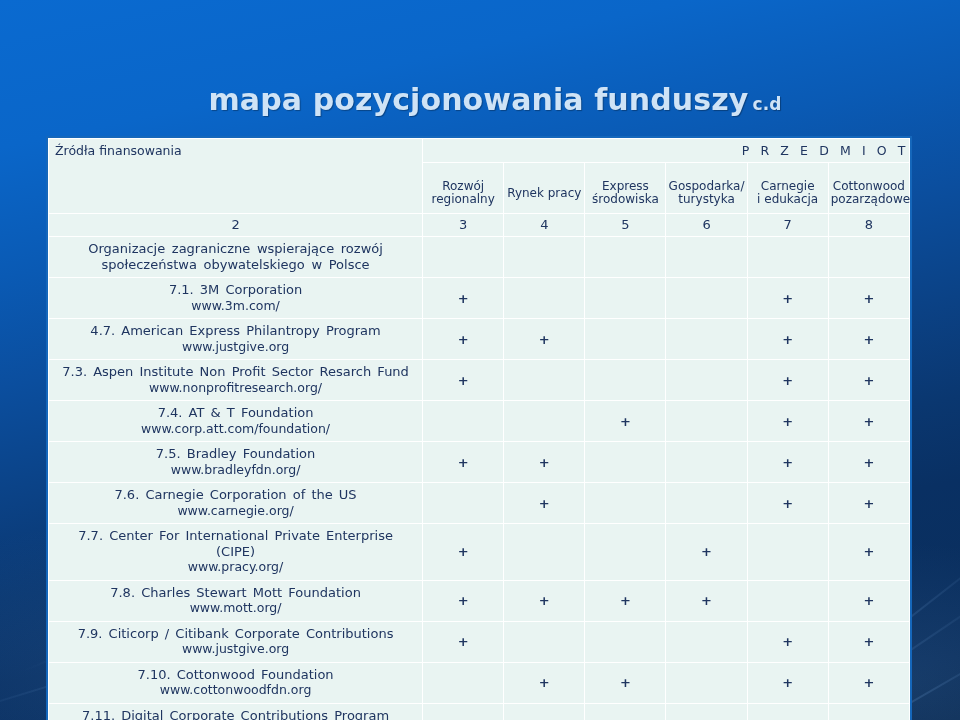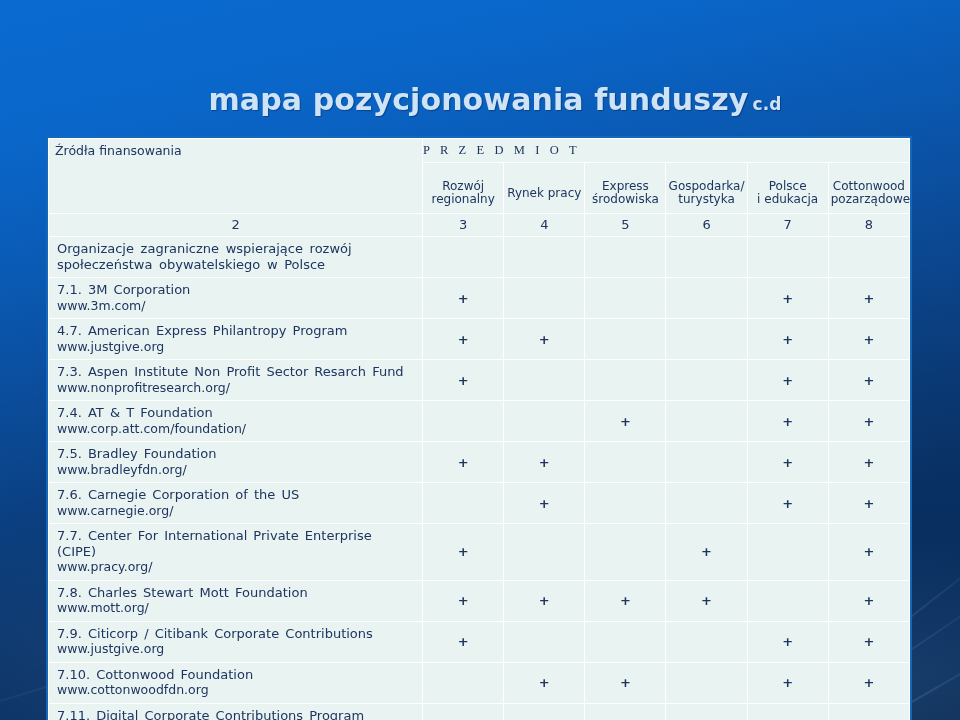--- a/index.html
+++ b/index.html
@@ -104,46 +104,45 @@
   col.c-src { width: 332px; }
   col.c-dat { width: 72px;  }
 
   .hdr-src {
     text-align: left;
     padding: 4px 6px 3px 6px;
     font-size: 12.5px;
     vertical-align: top;
   }
   .hdr-przedmiot {
-    text-align: left;
+    text-align: right;
     font-size: 12.5px;
     letter-spacing: 3.6px;
     padding: 4px 0 2px 0;
     height: 17px;
     vertical-align: top;
-    font-family: Liberation Serif, serif;
   }
   .hdr-col {
     text-align: center;
     font-size: 12px;
     line-height: 13px;
     padding: 14px 2px 4px 2px;
     height: 32px;
     vertical-align: middle;
   }
   .numrow td {
     text-align: center;
     font-size: 13px;
     height: 19px;
     padding: 1px 0 2px 0;
     vertical-align: middle;
   }
 
   .src-cell {
-    text-align: left;
+    text-align: center;
     padding: 4px 8px 5px 8px;
     font-size: 13px;
     line-height: 15.5px;
     margin-left: 25px;
   }
   .src-cell .name { display: block; word-spacing: 2px; }
   .src-cell .url  { display: block; font-size: 12.5px; }
   .section-cell .name { word-spacing: 2.5px; }
 
   .mark {
@@ -198,21 +197,21 @@
             </td>
             <td class="hdr-col">
               <div>Express</div>
               <div>środowiska</div>
             </td>
             <td class="hdr-col">
               <div>Gospodarka/</div>
               <div>turystyka</div>
             </td>
             <td class="hdr-col">
-              <div>Polsce</div>
+              <div>Carnegie</div>
               <div>i edukacja</div>
             </td>
             <td class="hdr-col">
               <div>Cottonwood</div>
               <div>pozarządowe</div>
             </td>
           </tr>
         <tr class="numrow" id="hdr-nums-row">
             <td>2</td>
             <td>3</td>

